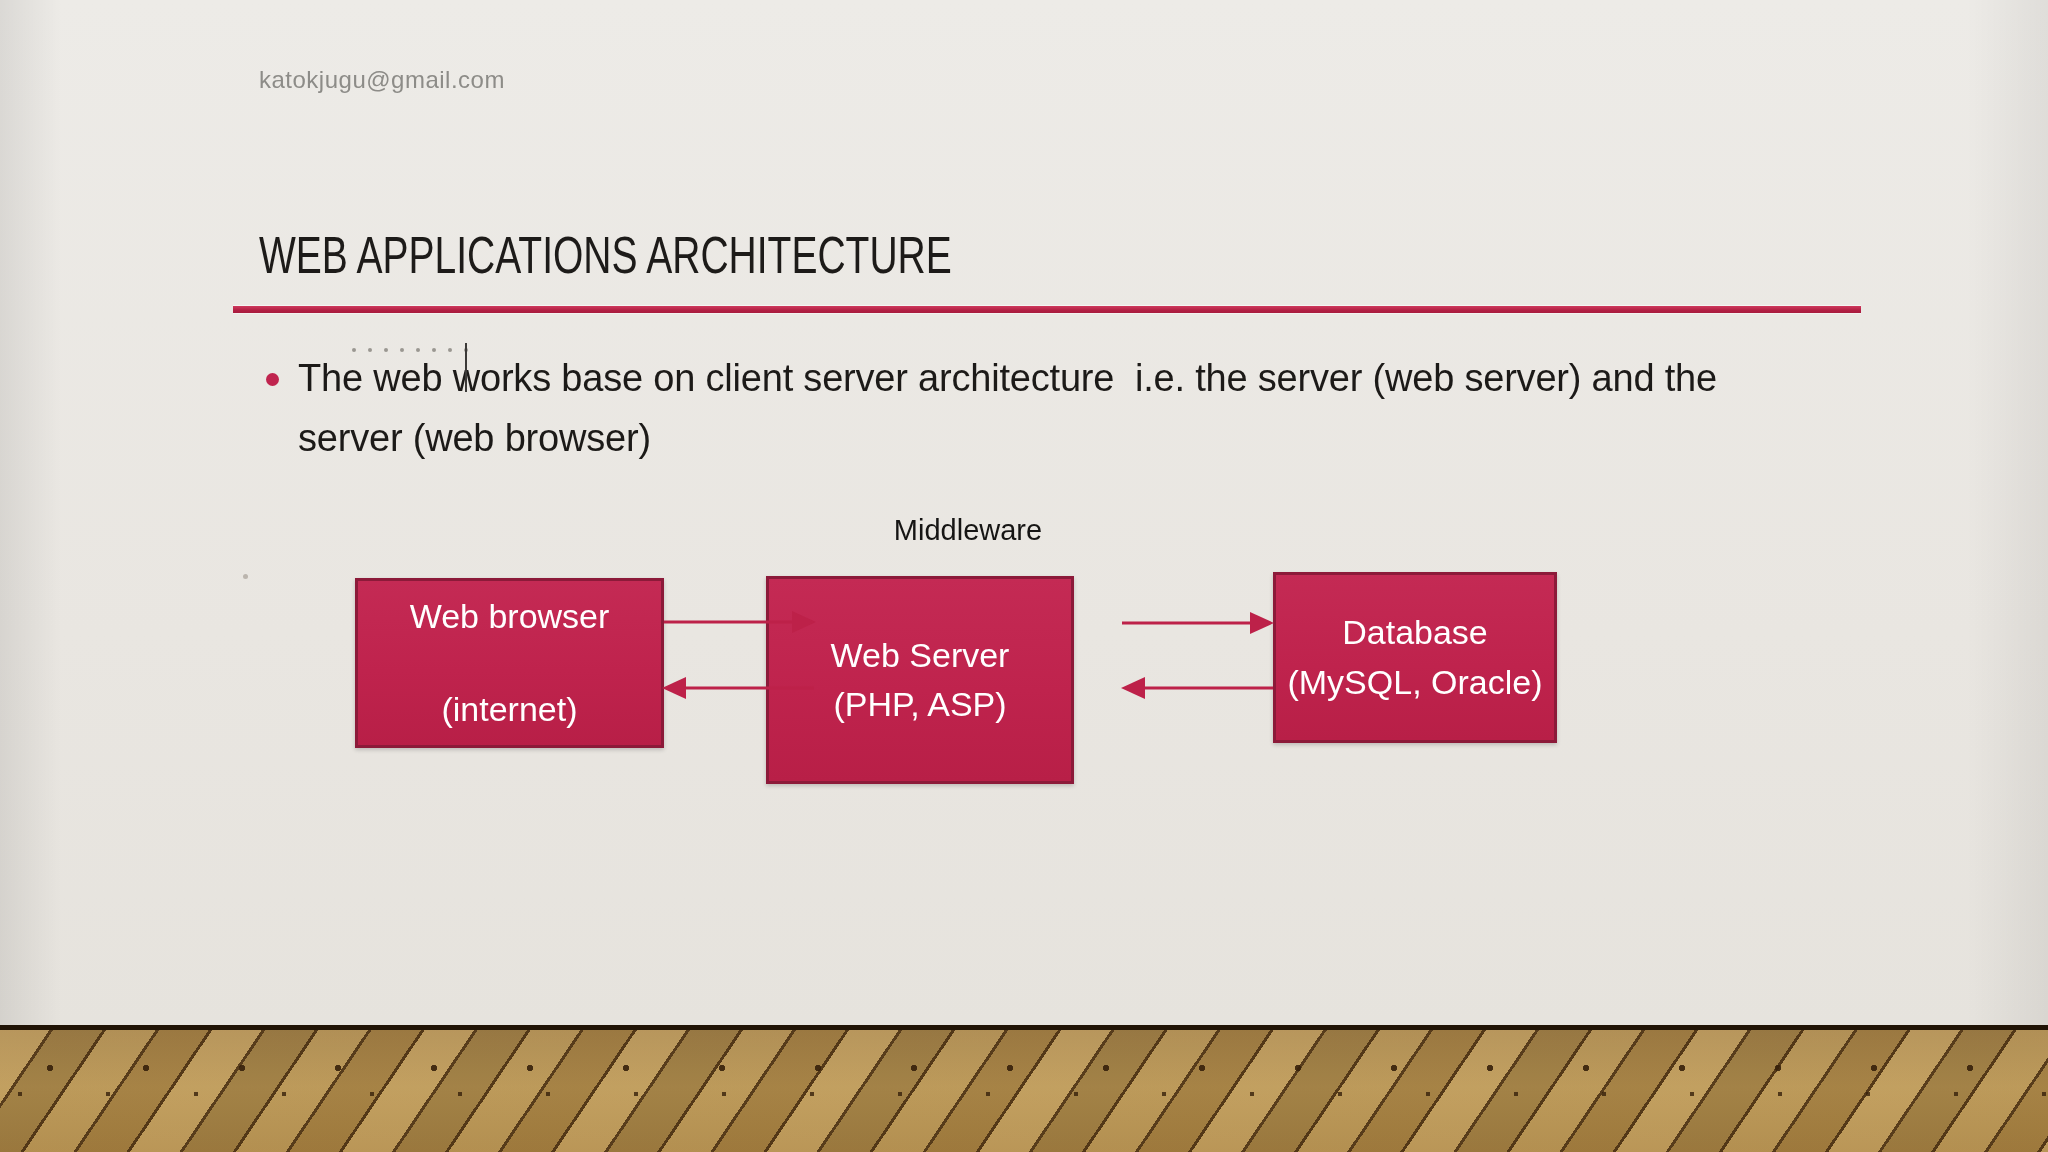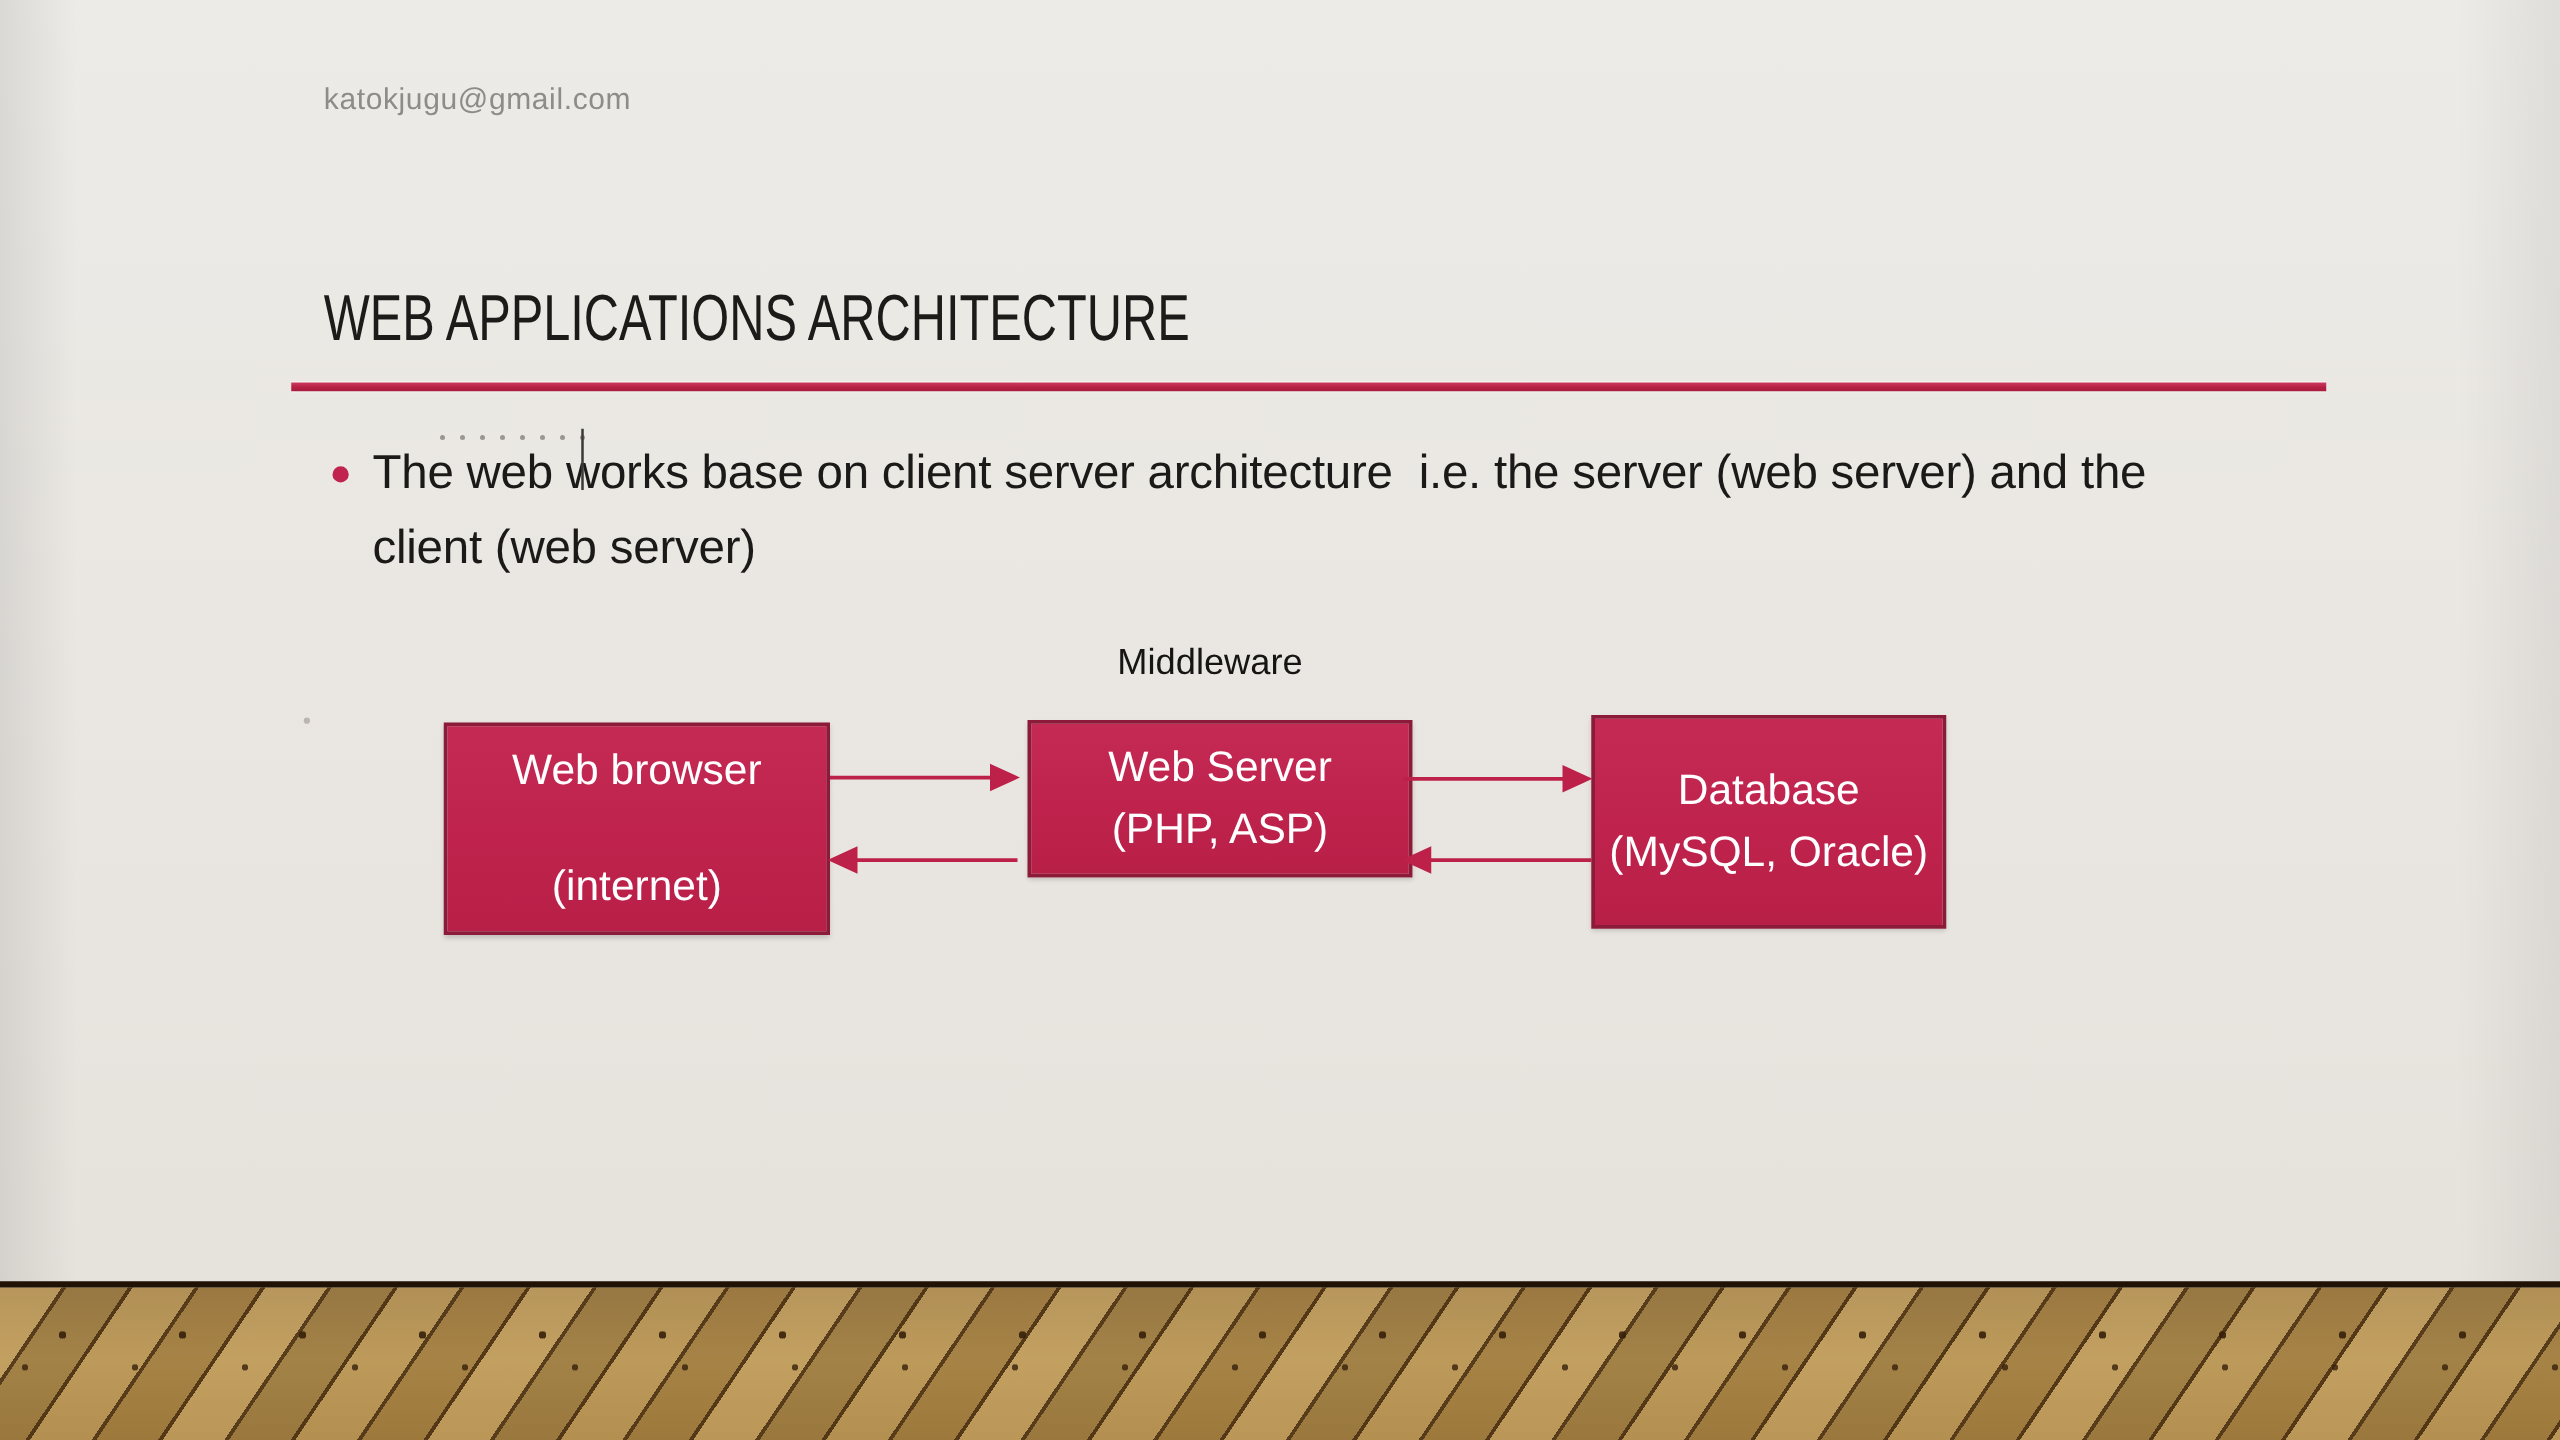--- a/index.html
+++ b/index.html
@@ -56,21 +56,21 @@
   .dbox{
     position:absolute; box-sizing:border-box;
     background:linear-gradient(180deg,#c42a54 0%, #bf234d 55%, #b81f47 100%);
     border:3px solid #8c1a39;
     color:#ffffff; display:flex; flex-direction:column;
     align-items:center; justify-content:center;
     font-size:34px; line-height:1.45; text-align:center;
     box-shadow:0 2px 4px rgba(0,0,0,.18);
   }
   .dbox.b1{ left:355px; top:578px; width:309px; height:170px;gap:43px; }
-  .dbox.b2{ left:822px; top:576px; width:308px; height:126px;text-align:right; }
+  .dbox.b2{ left:766px; top:576px; width:308px; height:208px;text-align:right; }
   .dbox.b3{ left:1273px; top:572px; width:284px; height:171px; }
   .arrows{ position:absolute; left:0; top:0; pointer-events:none; }
   .floor{
     position:absolute; left:0; right:0; top:1025px; height:127px;
     border-top:5px solid #201305;
     background-image:
       radial-gradient(circle 3px at 50px 38px, rgba(54,32,10,.9) 97%, rgba(54,32,10,0) 100%),
       radial-gradient(circle 2.5px at 20px 64px, rgba(54,32,10,.8) 97%, rgba(54,32,10,0) 100%),
       repeating-linear-gradient(124deg, rgba(0,0,0,0) 0 41px, rgba(70,44,16,.85) 41px 44px),
       repeating-linear-gradient(124deg, rgba(255,228,175,.18) 0 44px, rgba(0,0,0,.10) 44px 88px, rgba(255,235,190,.10) 88px 132px, rgba(60,30,0,.12) 132px 176px),
@@ -84,21 +84,21 @@
 
 <div class="slide">
 
   <div class="email">katokjugu@gmail.com</div>
 
   <div class="title">WEB APPLICATIONS ARCHITECTURE</div>
   <div class="title-rule"></div>
 
   <div class="bullet-dot"></div>
   <div class="bullet-line l1">The web works base on client server architecture  i.e. the server (web server) and the</div>
-  <div class="bullet-line l2">client (web server)</div>
+  <div class="bullet-line l2">server (web browser)</div>
 
   <div class="cursor-dots">
     <i></i>
       <i></i>
       <i></i>
       <i></i>
       <i></i>
       <i></i>
       <i></i>
       <i></i>

